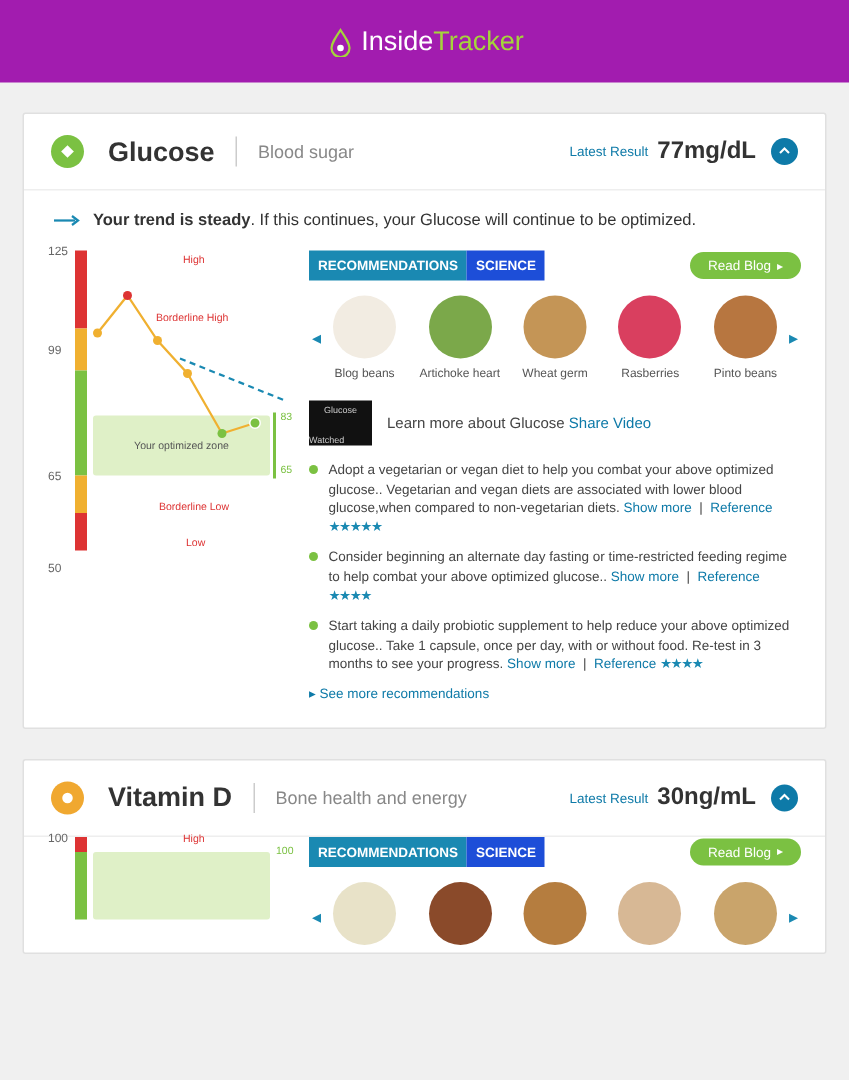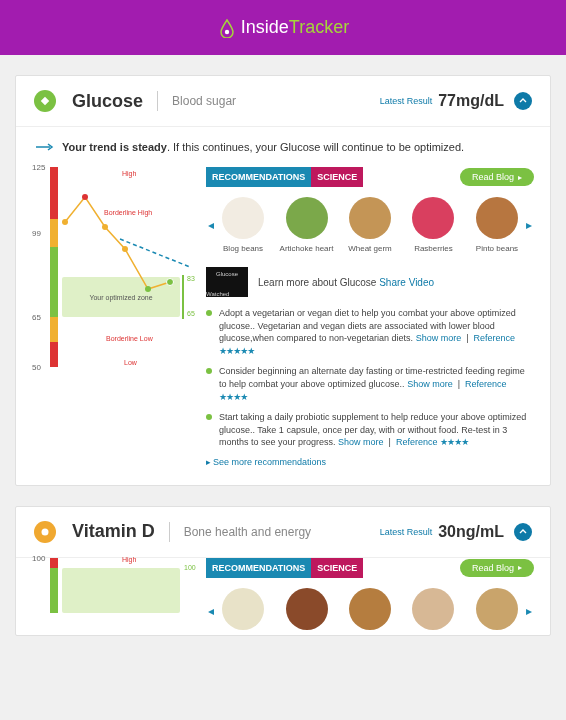--- a/index.html
+++ b/index.html
@@ -30,21 +30,21 @@
 .tick { position: absolute; left: 0; font-size: 8px; color: #666; }
 .zone-label { position: absolute; font-size: 7px; color: #d33; }
 .opt-zone { position: absolute; background: #dff0c7; border-radius: 2px; font-size: 7px; color: #555; display: flex; align-items: center; justify-content: center; }
 .chart-links { margin-top: 14px; padding-left: 4px; }
 .chart-links div { display: flex; align-items: center; font-size: 10px; color: #0e7aa8; margin-bottom: 8px; cursor: pointer; }
 .chart-links svg { margin-right: 6px; }
 .right-col { flex: 1; min-width: 0; }
 .tabs-row { display: flex; align-items: center; margin-bottom: 10px; }
 .tab { padding: 5px 6px; font-size: 9px; font-weight: 600; cursor: pointer; }
 .tab.active { background: #1a89b2; color: #fff; }
-.tab.inactive { background: #be185d; color: #fff; }
+.tab.inactive { background: #1d4ed8; color: #fff; }
 .blog-btn { margin-left: auto; background: #7bc142; color: #fff; border-radius: 12px; padding: 4px 12px; font-size: 9px; display: flex; align-items: center; cursor: pointer; }
 .blog-btn span:last-child { margin-left: 4px; font-size: 8px; }
 .carousel { display: flex; align-items: center; margin-bottom: 14px; position: relative; }
 .car-arrow { color: #1a89b2; font-size: 12px; cursor: pointer; padding: 0 2px; }
 .foods { display: flex; justify-content: space-between; flex: 1; }
 .food-item { width: 54px; text-align: center; }
 .food-img { width: 42px; height: 42px; border-radius: 50%; margin: 0 auto 5px; }
 .food-name { font-size: 8px; color: #555; }
 .video-row { display: flex; align-items: center; margin-bottom: 10px; }
 .video-thumb { width: 42px; height: 30px; background: #111; margin-right: 10px; position: relative; font-size: 6px; color: #ccc; }
@@ -108,21 +108,21 @@
           <div class="seg" style="top:0;height:52px;background:#d33"></div>
           <div class="seg" style="top:52px;height:28px;background:#f0b030"></div>
           <div class="seg" style="top:80px;height:70px;background:#7bc142"></div>
           <div class="seg" style="top:150px;height:25px;background:#f0b030"></div>
           <div class="seg" style="top:175px;height:25px;background:#d33"></div>
         </div>
 
         <div class="tick" style="top:-4px">125</div>
         <div class="tick" style="top:62px">99</div>
         <div class="tick" style="top:146px">65</div>
-        <div class="tick" style="top:196px">50</div>
+        <div class="tick" style="top:207px">50</div>
 
         <div class="zone-label" style="top:3px;left:90px">High</div>
         <div class="zone-label" style="top:42px;left:72px">Borderline High</div>
         <div class="zone-label" style="top:168px;left:74px">Borderline Low</div>
         <div class="zone-label" style="top:192px;left:92px">Low</div>
 
         <div class="opt-zone" style="left:30px;top:110px;width:118px;height:40px">Your optimized zone</div>
 
         <div style="position:absolute;left:150px;top:108px;font-size:7px;color:#7bc142;border-left:2px solid #7bc142;height:44px;padding-left:3px">
           <div>83</div>

